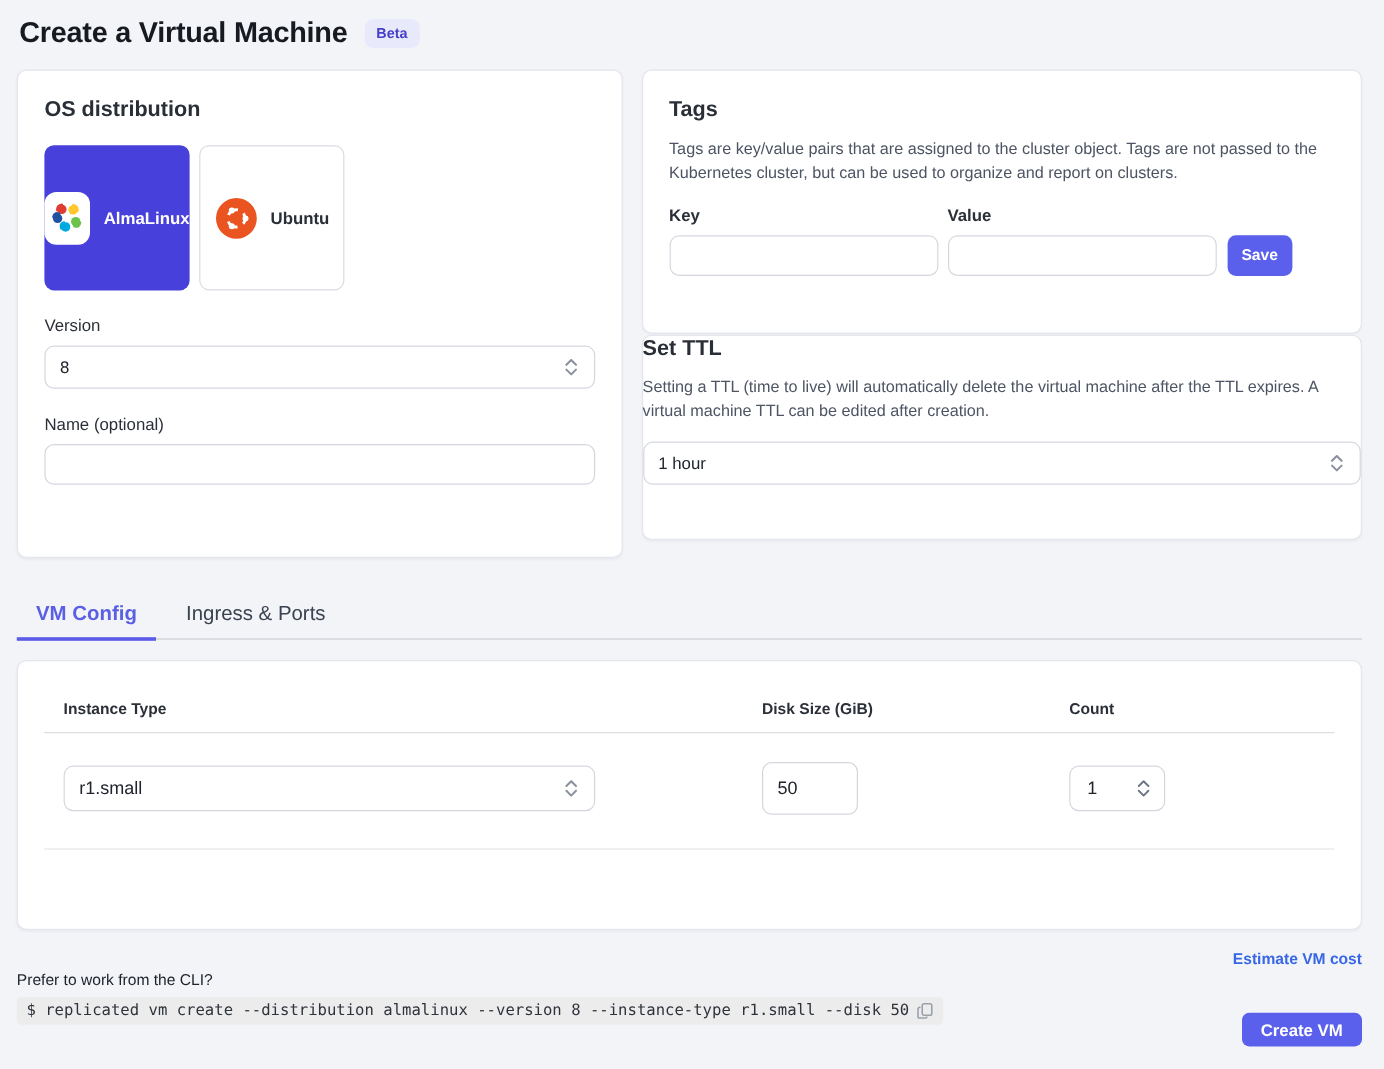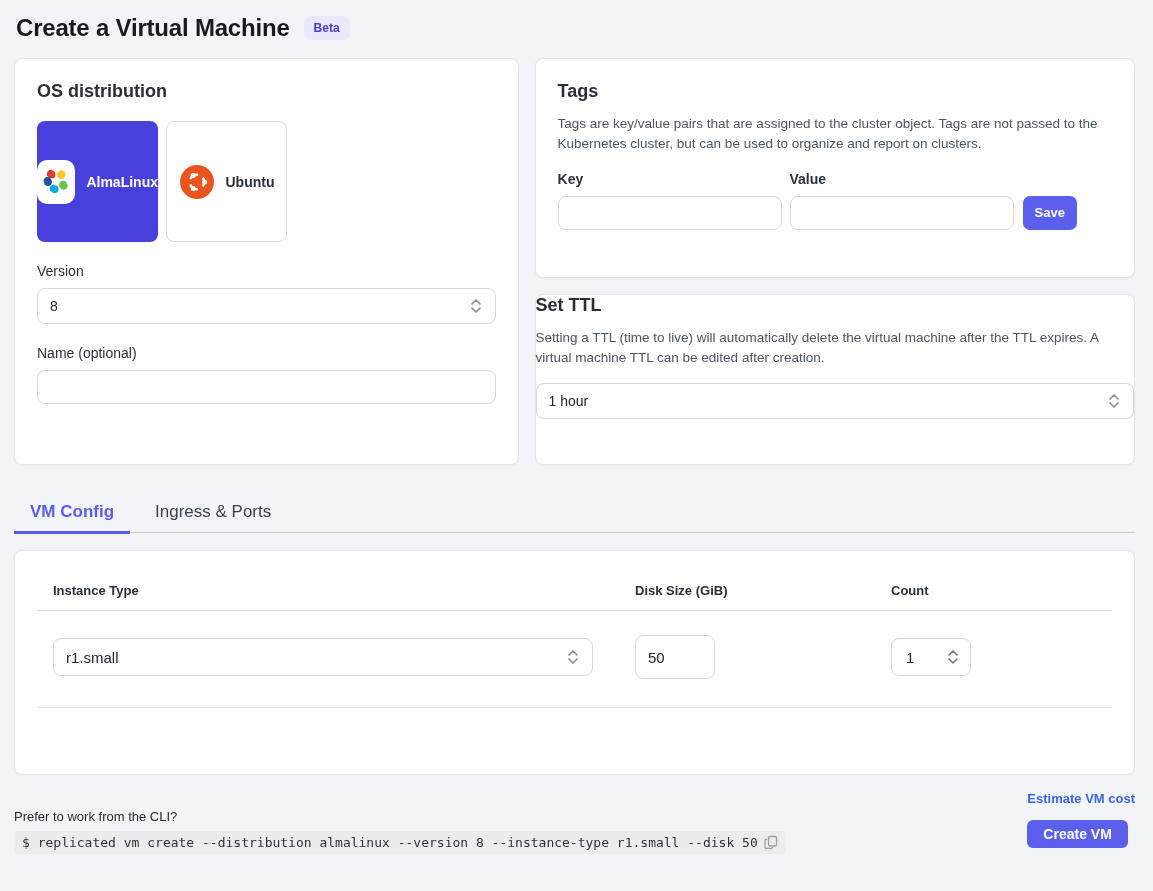--- a/index.html
+++ b/index.html
@@ -52,21 +52,21 @@
     display:flex; align-items:center; padding:0 12px; background:#fff; cursor:pointer;
     font-size:14px; color:#20242c;
   }
   .select-box .sel-text { flex:1; }
   .text-input {
     margin-top:9px; width:100%; height:34px; border:1px solid #d4d8de; border-radius:8px;
     padding:0 12px; font-size:14px; font-family:"Liberation Sans", sans-serif; color:#20242c;
     background:#fff; outline:none; display:block;
   }
 
-  .right-col { display:flex; flex-direction:column; gap:16px; width:664px; }
+  .right-col { display:flex; flex-direction:column; gap:1px; width:664px; }
   .tags-card { height:220px; padding:22px; }
   .card-desc { margin-top:12px; font-size:13.5px; line-height:1.5; color:#4d5463; }
   .tags-fields { display:flex; margin-top:16px; align-items:flex-end; }
   .tag-field { width:224px; }
   .tag-field + .tag-field { margin-left:8px; }
   .tag-field .text-input { height:34px; }
   .save-button {
     margin-left:9px; height:34px; padding:0 12px; background:#5a60ec; color:#ffffff;
     border:none; border-radius:7px; font-size:13px; font-weight:600; cursor:pointer;
     font-family:"Liberation Sans", sans-serif;
@@ -90,21 +90,21 @@
   .vm-card { margin:17px 18px 0 14px; width:1121px; height:225px; padding:22px; }
   .vm-note { font-size:16px; color:#565d68; margin-top:4px; }
   .vm-table { margin-top:10px; }
   .vm-head { display:flex; padding-bottom:12px; border-bottom:1px solid #dadde2; }
   .vm-row { display:flex; padding:24px 0 28px 0; border-bottom:1px solid #e3e6ea; align-items:center; }
   .col-instance { width:566px; padding-left:16px; }
   .col-disk { width:224px; margin-left:32px; }
   .col-count { flex:1; margin-left:32px; }
   .vm-col-header { font-size:13px; font-weight:700; color:#2b2f37; }
   .row-select {
-    width:540px; height:38px; border:1px solid #d4d8de; border-radius:8px; background:#fff;
+    width:443px; height:38px; border:1px solid #d4d8de; border-radius:8px; background:#fff;
     display:flex; align-items:center; padding:0 12px; font-size:15px; color:#20242c; cursor:pointer;
   }
   .row-select .sel-text { flex:1; }
   .disk-input {
     width:80px; height:44px; border:1px solid #d4d8de; border-radius:8px; padding:0 12px;
     font-size:15px; color:#20242c; font-family:"Liberation Sans", sans-serif; outline:none; background:#fff;
   }
   .count-stepper {
     width:80px; height:38px; border:1px solid #d4d8de; border-radius:8px; background:#fff;
     display:flex; align-items:center; padding:0 10px 0 14px; font-size:15px; color:#20242c; cursor:pointer;
@@ -114,21 +114,21 @@
   
   .footer { margin:14px 18px 0 14px; display:flex; justify-content:space-between; }
   .cli-block { margin-top:20px; }
   .cli-prompt { font-size:13px; color:#1e222a; }
   .cli-code {
     margin-top:7px; display:inline-flex; align-items:center; gap:6px;
     background:#ececec; border-radius:4px; padding:4px 8px;
     font-family:"DejaVu Sans Mono", monospace; font-size:13px; color:#2e333b;
   }
   .copy-icon { cursor:pointer; display:inline-flex; }
-  .footer-right { display:flex; flex-direction:column; align-items:flex-start; }
+  .footer-right { display:flex; flex-direction:column; align-items:flex-end;gap:24px; }
   .estimate-link { font-size:13px; font-weight:700; color:#3867e6; text-decoration:none; cursor:pointer; margin-top:2px; }
   .create-button {
     margin-top:14px; height:28px; padding:0 16px; background:#5a60ec; color:#fff;
     border:none; border-radius:6px; font-size:14px; font-weight:700; cursor:pointer;
     font-family:"Liberation Sans", sans-serif;
   }
 
   .chev { flex:none; }
 </style>
 </head>

